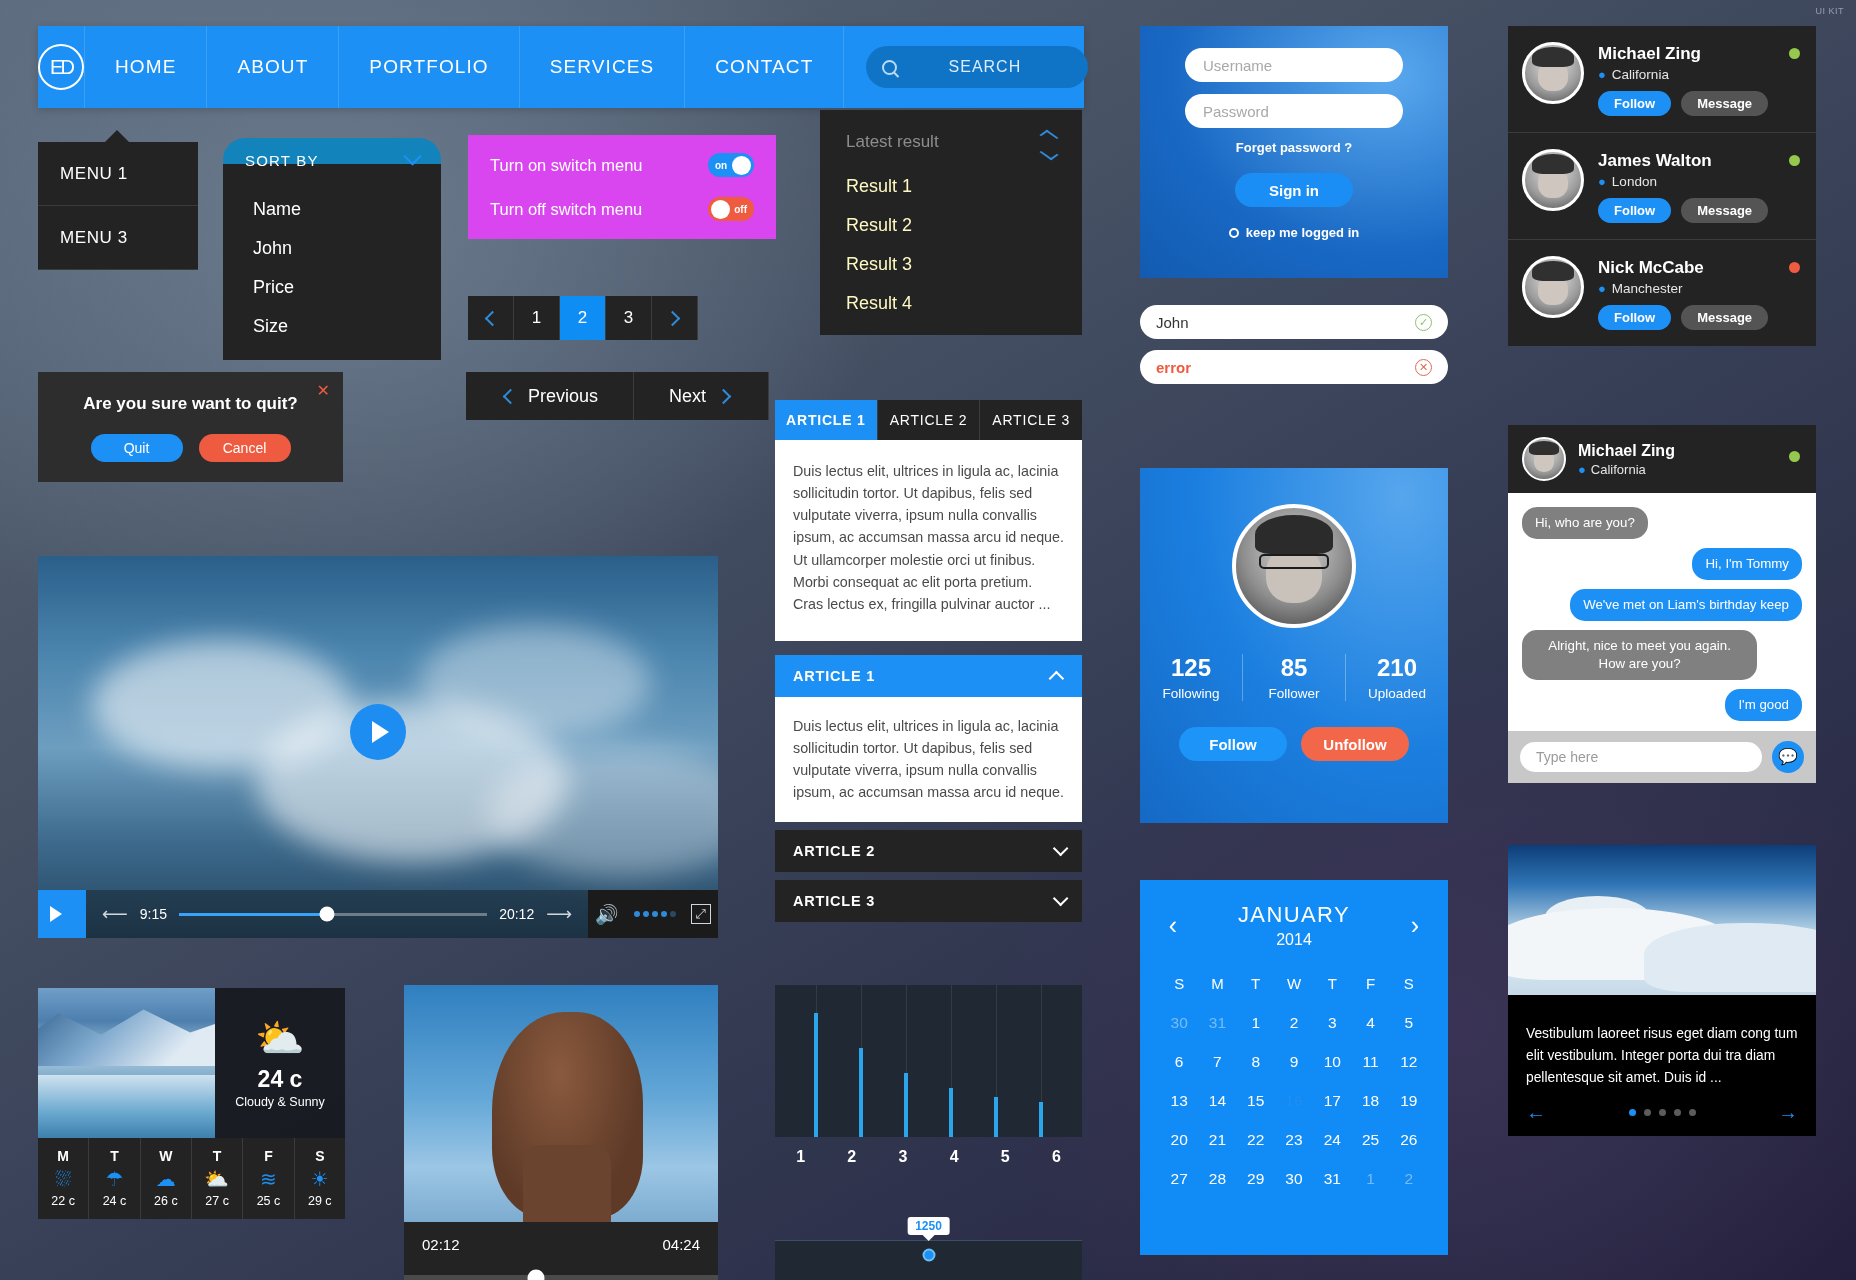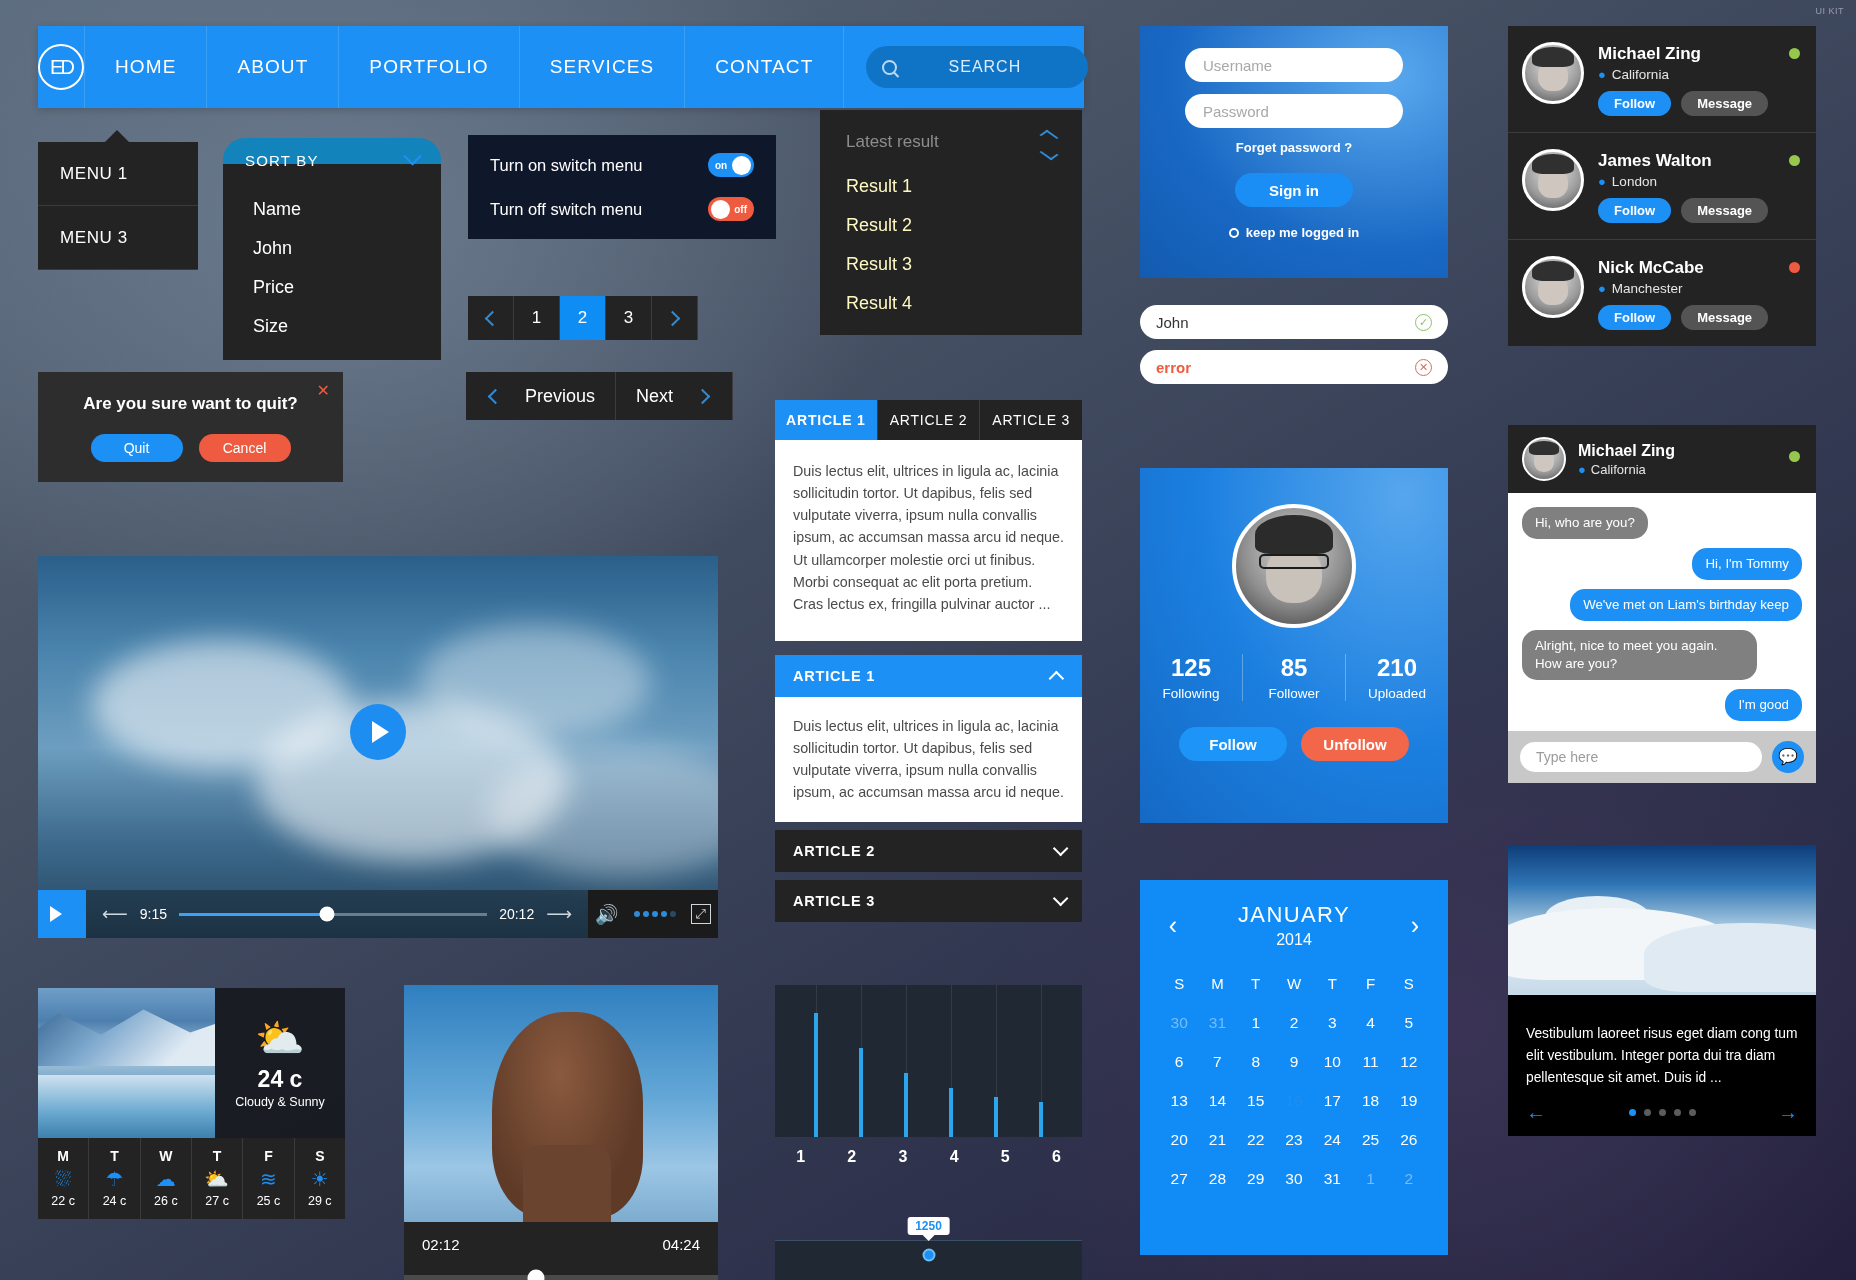--- a/index.html
+++ b/index.html
@@ -85,21 +85,21 @@
   }
   #sortby .panel {
     background: #232323; margin-top: -18px; padding: 26px 0 14px 0; width: 100%;
   }
   #sortby .opt {
     padding: 9px 0 9px 30px; color: #fff; font-size: 18px;
   }
 
   
   #switchpanel {
-    left: 468px; top: 135px; width: 308px; height: 104px; background: #0f172a;
+    left: 468px; top: 135px; width: 308px; height: 104px; background: #d946ef;
     padding: 8px 22px; display: flex; flex-direction: column; justify-content: space-around;
   }
   #switchpanel .row { display: flex; align-items: center; justify-content: space-between; }
   #switchpanel .row .lbl { color: #fff; font-size: 16.5px; }
   .toggle {
     width: 46px; height: 24px; border-radius: 12px; position: relative; flex: none;
     display: flex; align-items: center;
   }
   .toggle.on  { background: #1d90f5; justify-content: flex-start; }
   .toggle.off { background: #ef5b40; justify-content: flex-end; }
@@ -122,21 +122,21 @@
   .arr-l, .arr-r {
     width: 11px; height: 11px; border-top: 2.5px solid #2e8bd8; border-left: 2.5px solid #2e8bd8;
   }
   .arr-l { transform: rotate(-45deg); margin-left: 4px; }
   .arr-r { transform: rotate(135deg); margin-right: 4px; }
 
   
   #prevnext { left: 466px; top: 372px; display: flex; height: 48px; }
   #prevnext .btn {
     background: #232323; color: #fff; font-size: 18px;
-    display: flex; align-items: center; gap: 24px; padding: 0 20px;
+    display: flex; align-items: center; gap: 12px; padding: 0 35px;
     border-right: 1px solid #3c3c3c;
   }
 
   
   #quitdlg {
     left: 38px; top: 372px; width: 305px; height: 110px; background: #2d2d2d;
     padding: 22px 0; text-align: center; position: absolute;
   }
   #quitdlg .x { position: absolute; top: 9px; right: 13px; color: #ef5b40; font-size: 16px; }
   #quitdlg .q { color: #fff; font-size: 17px; font-weight: bold; }
@@ -444,21 +444,21 @@
   .status-dot.online { background: #96c84e; }
   .status-dot.away { background: #ef5b40; }
 
   
   #chat { left: 1508px; top: 425px; width: 308px; }
   #chat .top { background: #232323; padding: 12px 14px; display: flex; gap: 12px; position: relative; align-items: center; }
   #chat .top .avatar-sm { width: 44px; height: 44px; border-width: 2px; }
   #chat .top .nm { color: #fff; font-size: 16px; font-weight: bold; }
   #chat .top .loc { color: #e6e6e6; font-size: 13px; margin-top: 2px; display:flex; align-items:center; gap:5px; }
   #chat .top .status-dot { top: 26px; }
-  #chat .body { background: #fff; padding: 14px 14px 10px; display: flex; flex-direction: column; gap: 9px; }
+  #chat .body { background: #fff; padding: 14px 14px 10px; display: flex; flex-direction: column; gap: 9px; text-align: center; }
   .bub {
     max-width: 84%; border-radius: 15px; padding: 7px 13px; font-size: 13.3px; line-height: 1.35;
   }
   .bub.them { background: #808080; color: #fff; align-self: flex-start; }
   .bub.me { background: #1d90f5; color: #fff; align-self: flex-end; }
   #chat .foot { background: #c8c8c8; padding: 10px 12px; display: flex; align-items: center; gap: 10px; }
   #chat .foot .inp {
     flex: 1; height: 30px; background: #fff; border-radius: 15px; padding: 0 16px;
     color: #9b9b9b; font-size: 14px; display: flex; align-items: center;
   }

